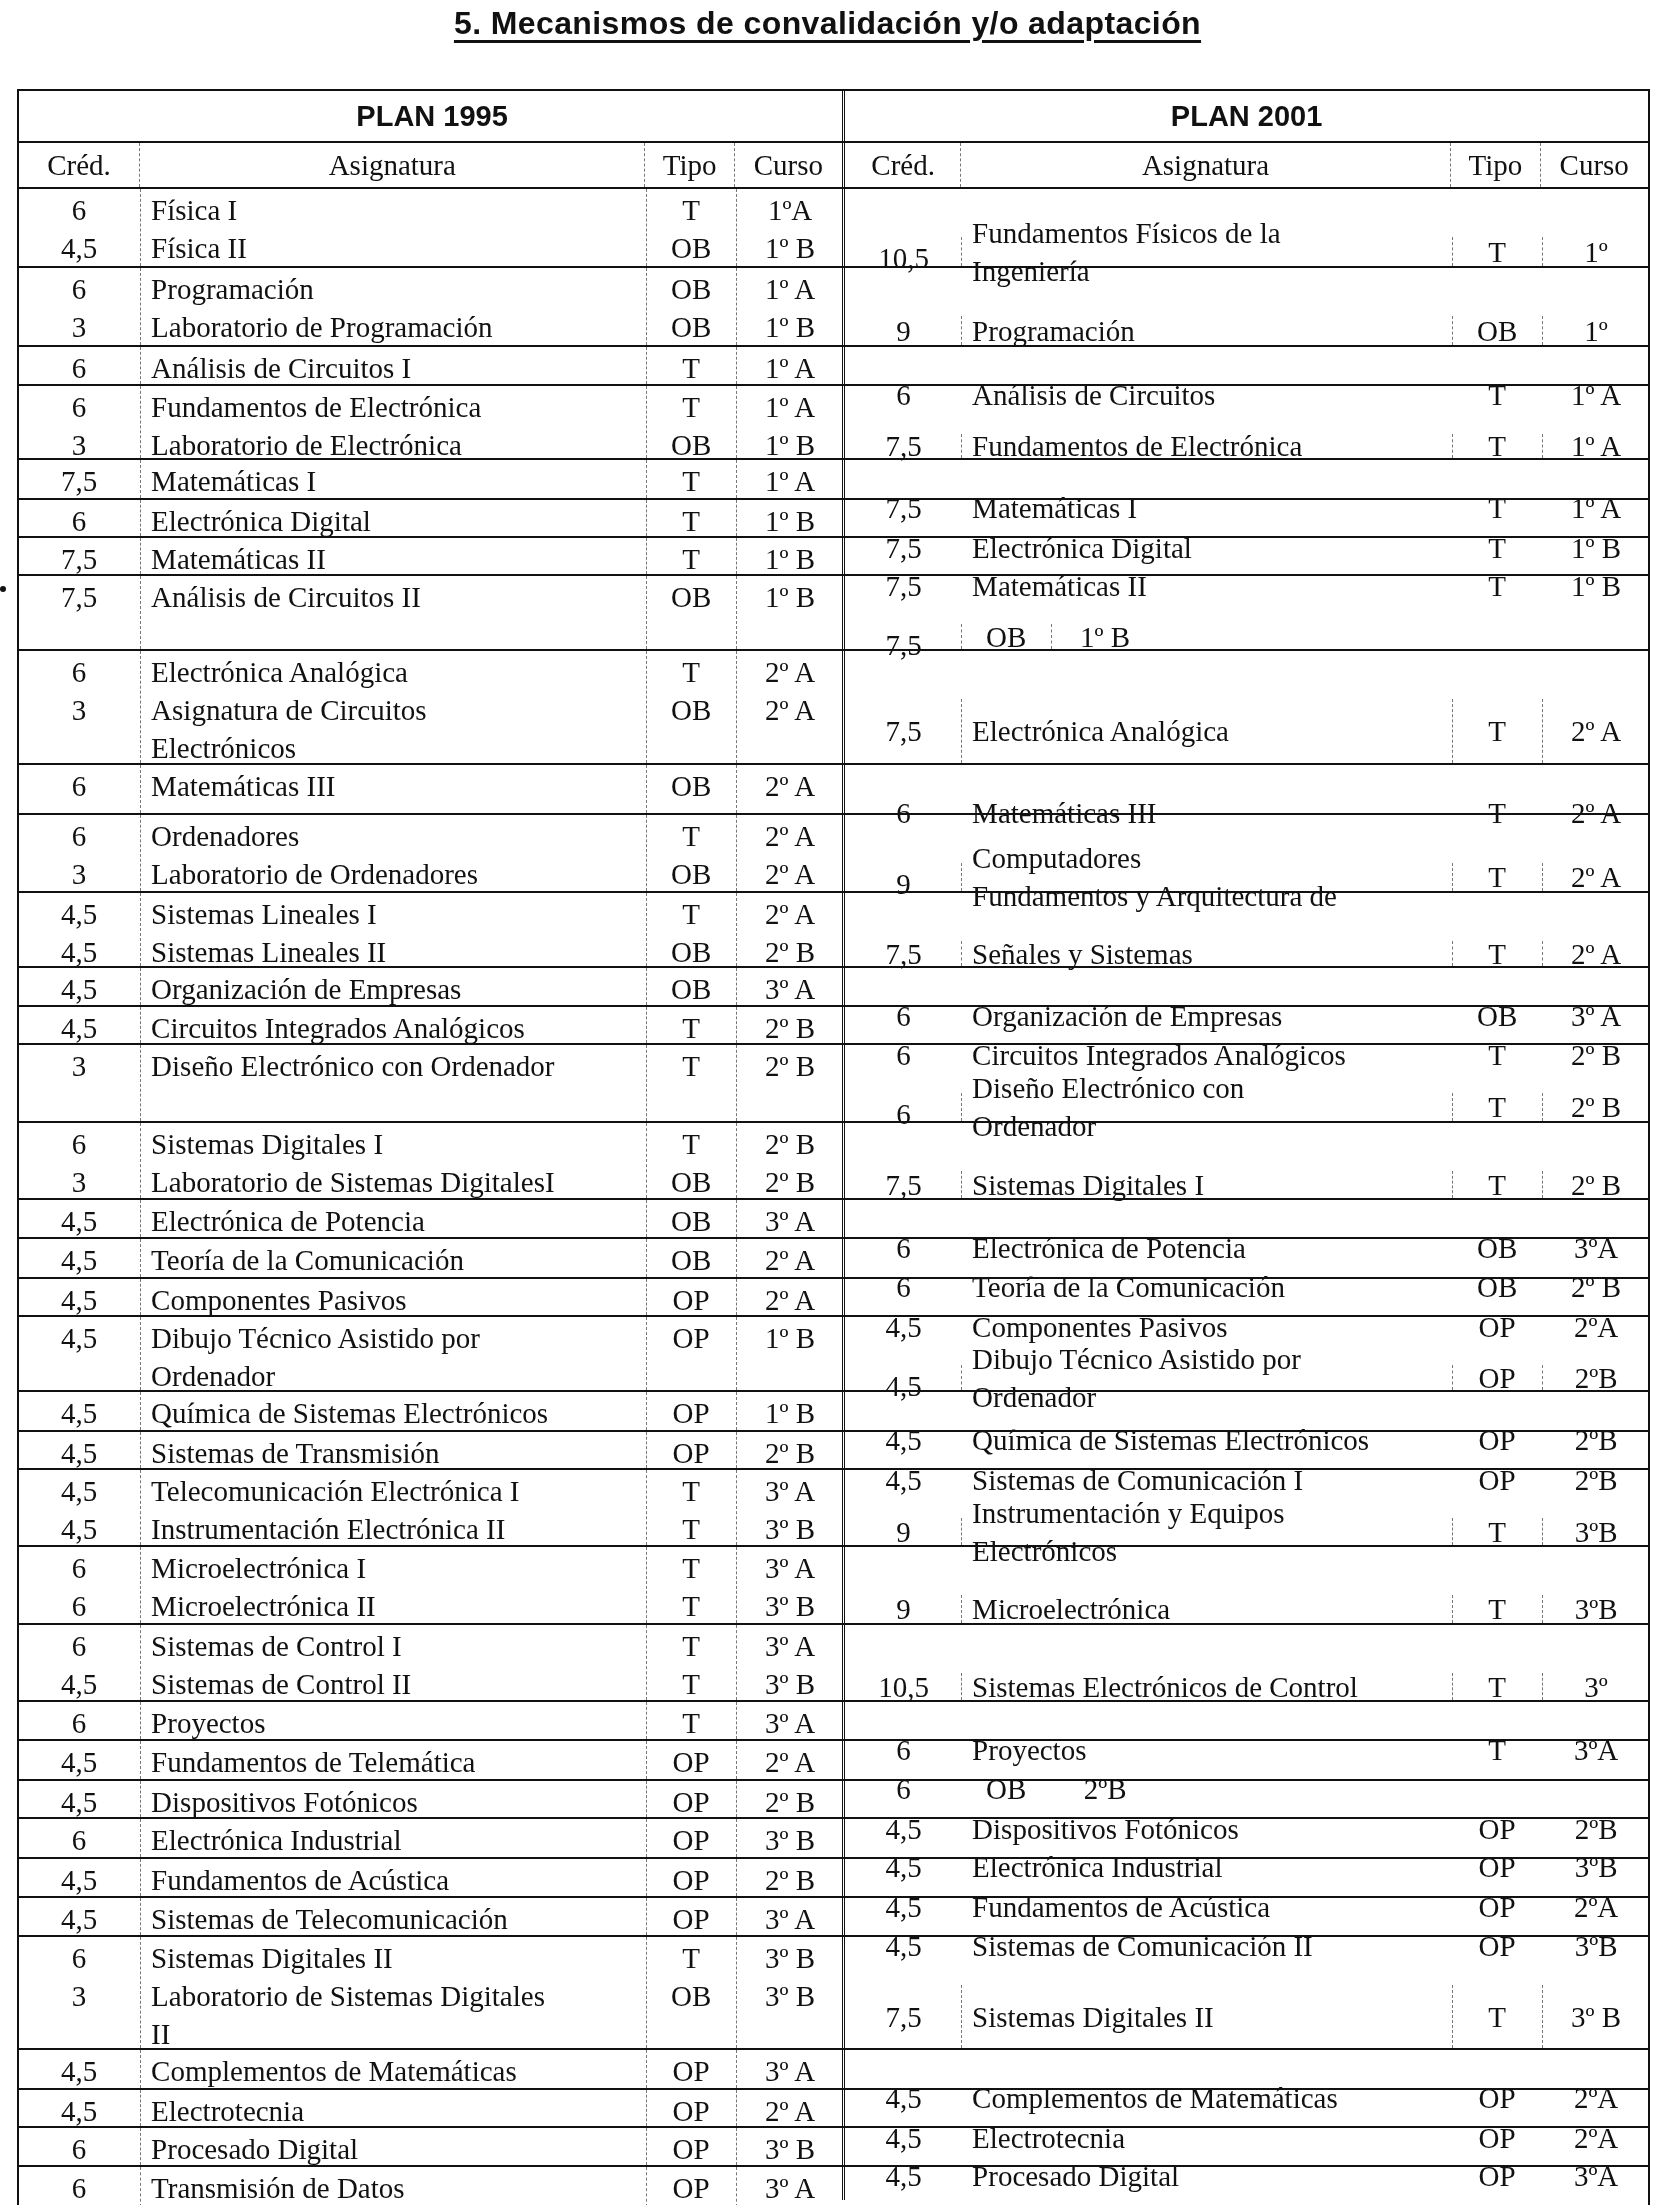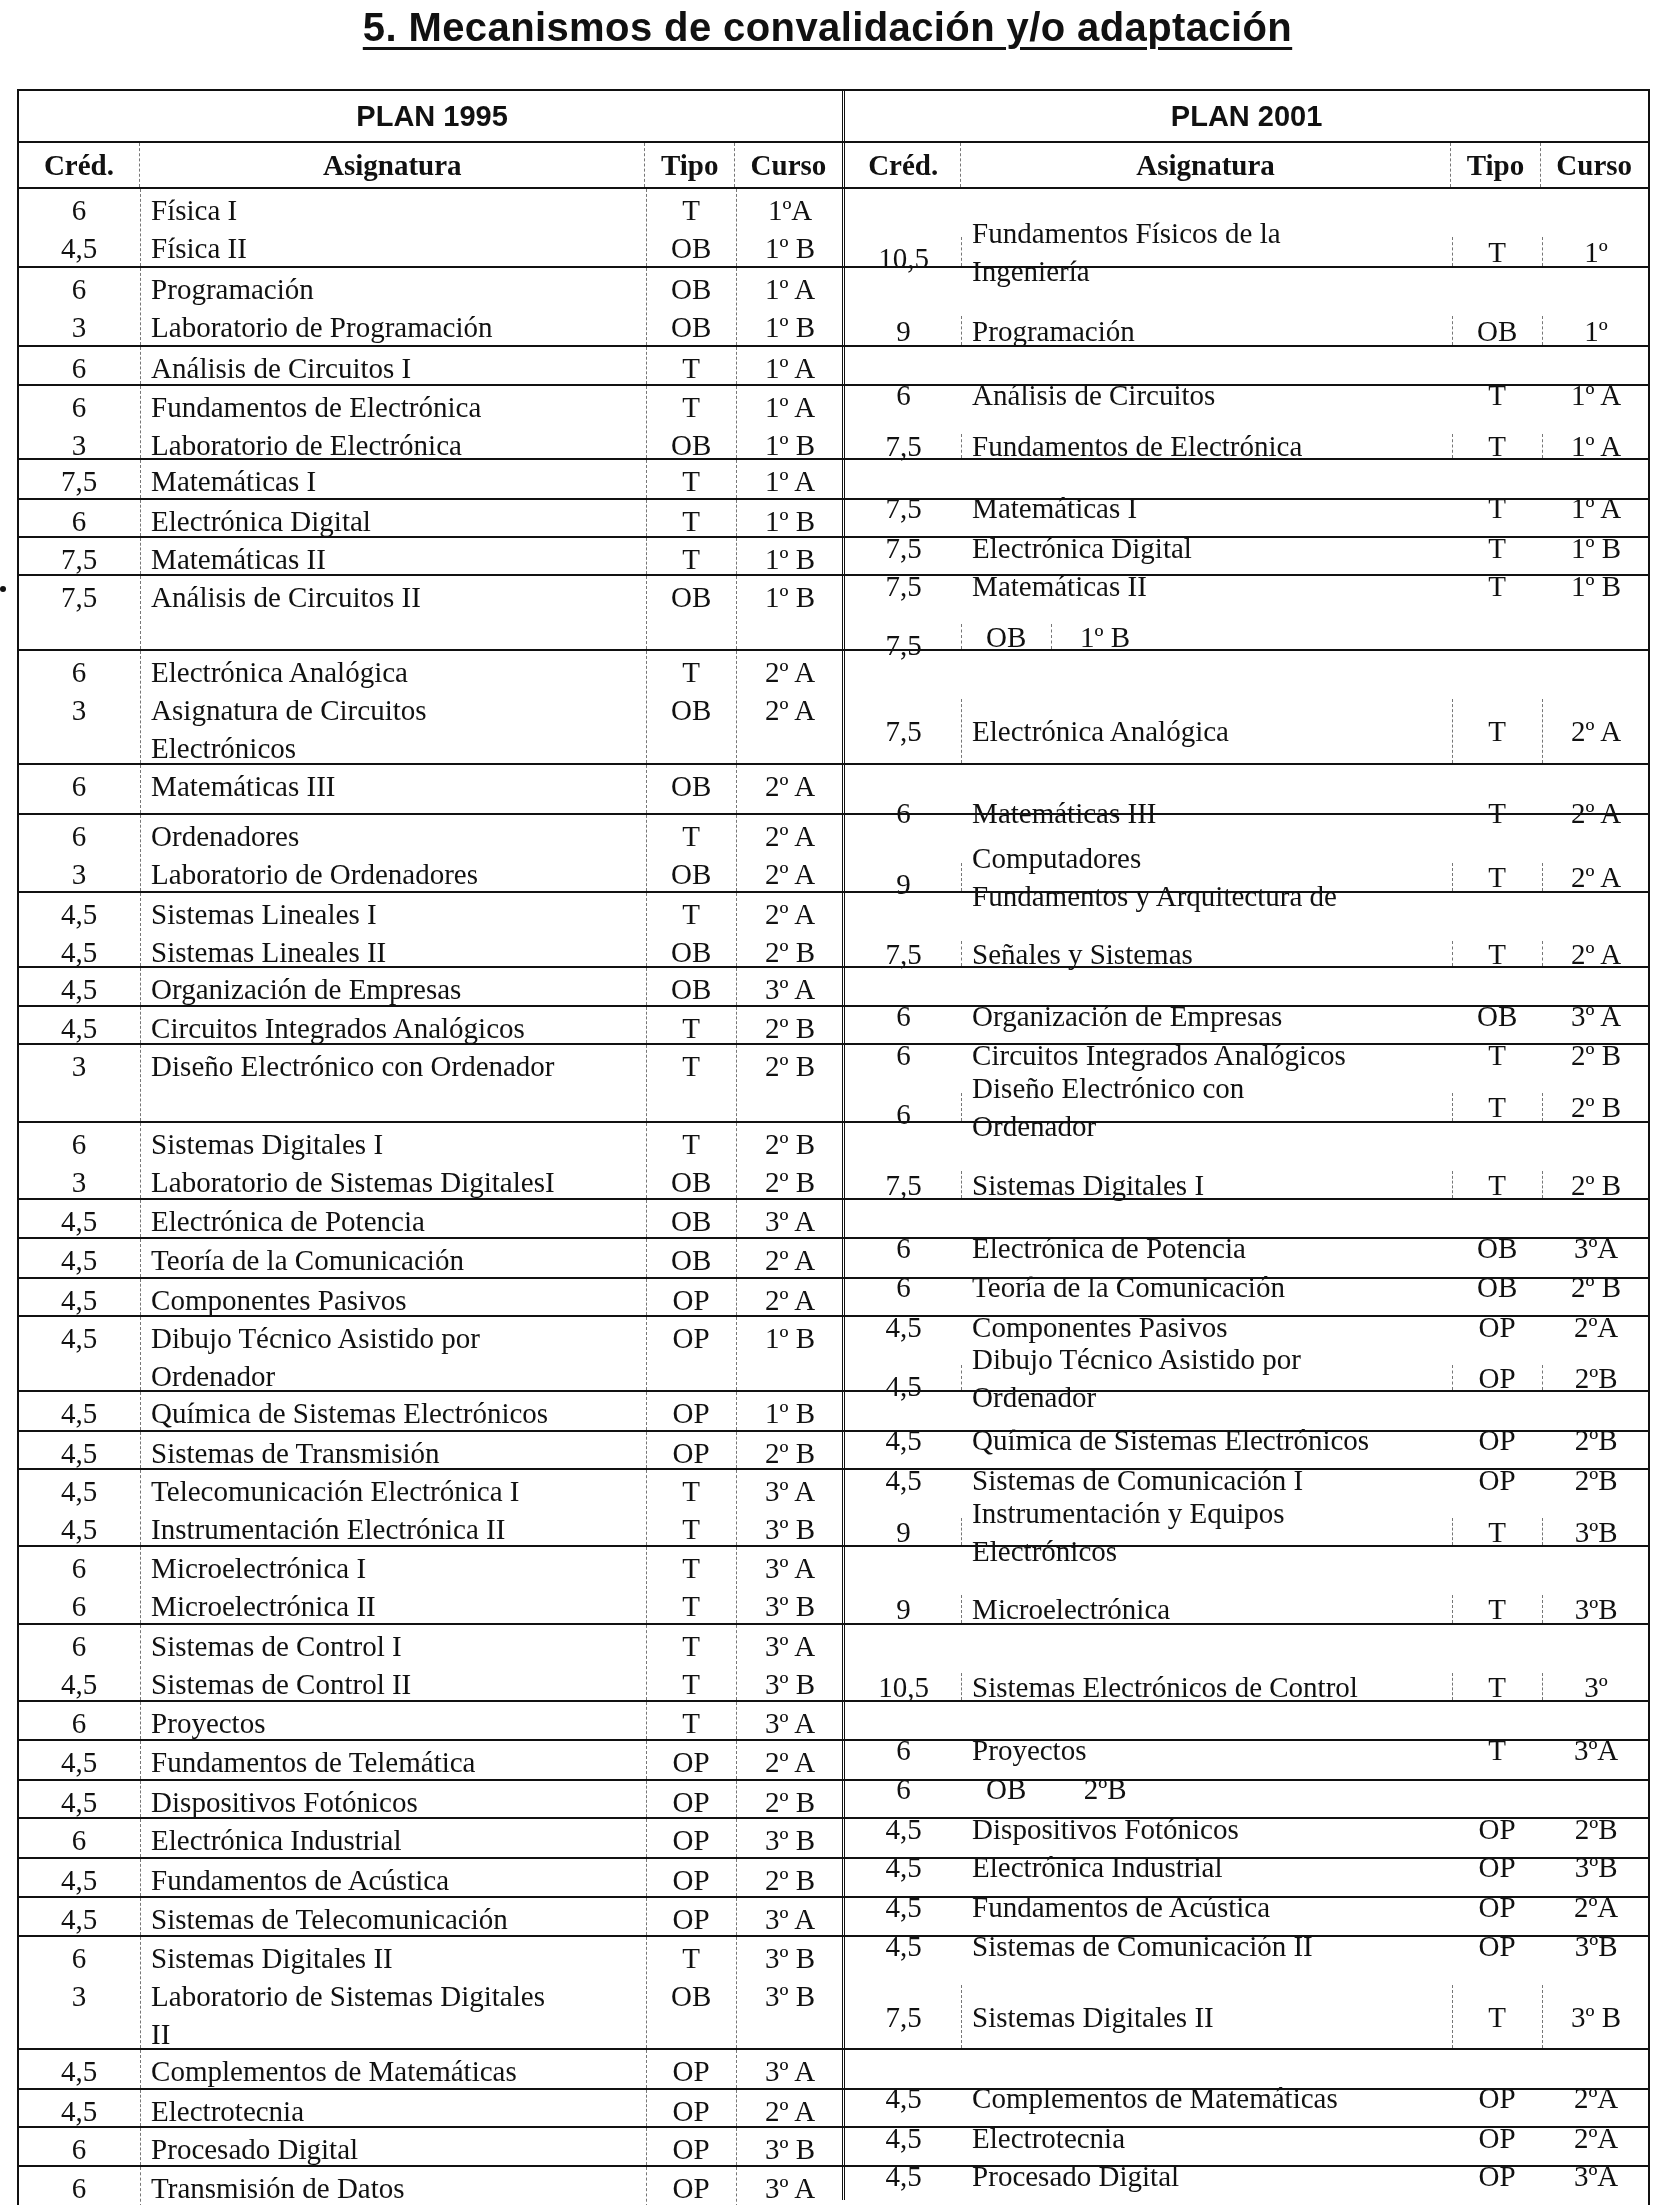--- a/index.html
+++ b/index.html
@@ -1,19 +1,19 @@
 <!DOCTYPE html>
 <html style="font-size:12px"><head>
 <meta charset="utf-8">
 <style>
   html, body { margin:0; padding:0; background:#ffffff; }
   body { width:1655px; height:2205px; position:relative; overflow:hidden; color:#111; }
   .title {
     position:absolute; left:0; width:1655px; top:4.5px; text-align:center;
-    font-family:"Liberation Sans", sans-serif; font-weight:bold; font-size:40px;
+    font-family:"Liberation Sans", sans-serif; font-weight:bold; font-size:32px;
     letter-spacing:0.4px;
   }
   .title span { text-decoration:underline; text-decoration-thickness:3px; text-underline-offset:6px; }
   .tbl {
     position:absolute; left:16.6px; top:89px; width:1633px;
     border:2.3px solid #111; box-sizing:border-box;
   }
   .mid {
     position:absolute; top:89px; left:842px; width:0; height:2111px;
     border-left:3.8px double #111;
@@ -22,21 +22,21 @@
   .plan-cell {
     display:flex; align-items:center; justify-content:center;
     font-family:"Liberation Sans", sans-serif; font-weight:bold; font-size:29px;
   }
   .hdr-row { display:flex; height:44px; border-bottom:2.3px solid #111; }
   .cell {
     font-family:"Liberation Serif", serif; font-size:29px; line-height:38px;
     box-sizing:border-box; border-right:1.5px dashed #777;
   }
   .cell.last { border-right:none; }
-  .hcell { font-weight:bold; display:flex; align-items:center; justify-content:center; }
+  .hcell { font-weight:normal; display:flex; align-items:center; justify-content:center; }
   .w-cred1 { width:122px; } .w-asig1 { width:506px; } .w-tipo1 { width:90px; } .w-curso1 { width:107px; }
   .w-cred2 { width:115px; } .w-asig2 { width:491px; } .w-tipo2 { width:90px; } .w-curso2 { width:107px; }
   .side { display:flex; }
   .side.left { width:826px; }
   .side.right { width:803px; margin-left:3px;margin-top:48px; }
   .grp { display:flex; border-bottom:2.3px solid #111; box-sizing:border-box; }
   .grp:last-child { border-bottom:none; }
   .col { display:flex; flex-direction:column; }
   .c { text-align:center; }
   .l { text-align:left; padding-left:10.5px; }

